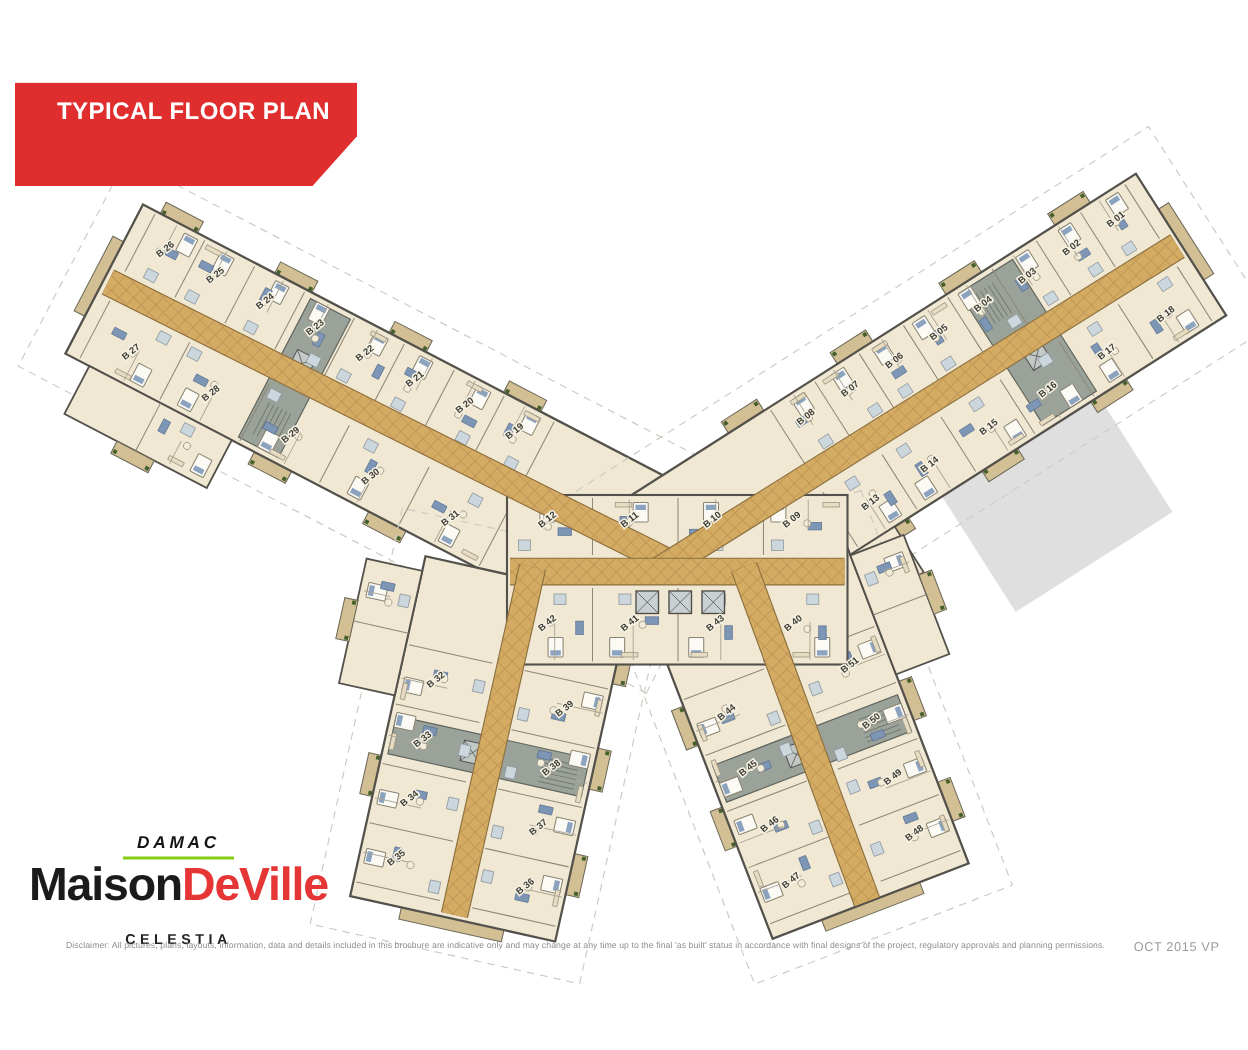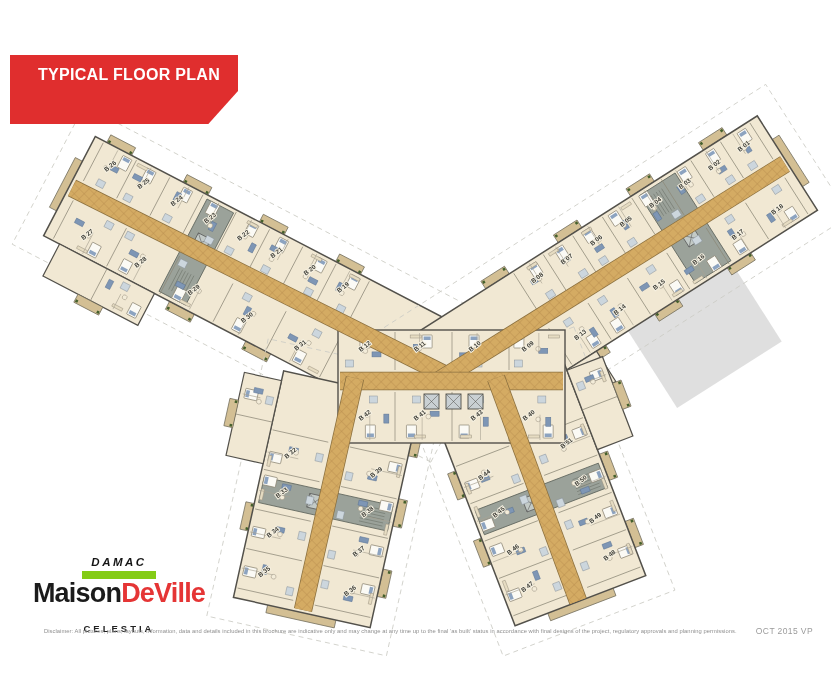--- a/index.html
+++ b/index.html
@@ -4,23 +4,23 @@
 <style>
   html,body{margin:0;padding:0;background:#fff;}
   .page{position:relative;width:832px;height:700px;background:#ffffff;overflow:hidden;
         font-family:"Liberation Sans",sans-serif;}
   #plan-svg{position:absolute;left:0;top:0;}
   .banner{position:absolute;left:10px;top:55px;width:228px;height:69px;
           clip-path:polygon(0 0,100% 0,100% 52%,87% 100%,0 100%);
           box-sizing:border-box;padding:12px 0 0 28px;
           font-weight:bold;font-size:16px;line-height:16px;letter-spacing:.3px;}
   .logo{position:absolute;left:18px;top:552px;width:202px;text-align:center;}
-  .damac-wrap{display:inline-block;border-bottom:8px solid #84cc16;padding:0 9px 1px 9px;}
+  .damac-wrap{display:inline-block;border-bottom:2px solid #84cc16;padding:0 9px 1px 9px;}
   .damac{font-style:italic;font-weight:bold;font-size:11.5px;letter-spacing:2.5px;color:#151515;}
-  .mdv{font-size:27px;font-weight:bold;letter-spacing:-0.8px;color:#1b1b1b;line-height:1.02;margin-top:1px;white-space:nowrap;}
+  .mdv{font-size:31px;font-weight:bold;letter-spacing:-0.8px;color:#1b1b1b;line-height:1.02;margin-top:1px;white-space:nowrap;}
   .celestia{font-weight:bold;font-size:9.5px;letter-spacing:3px;color:#222;margin-top:15px;}
   .disclaimer{position:absolute;left:44px;top:628px;font-size:5.8px;color:#8f8f8f;
               letter-spacing:.05px;white-space:nowrap;}
   .datecode{position:absolute;right:19px;top:626px;font-size:8.5px;color:#9b9b9b;letter-spacing:.4px;}
 </style>
 </head>
 <body>
 
 <div class="page">
 

